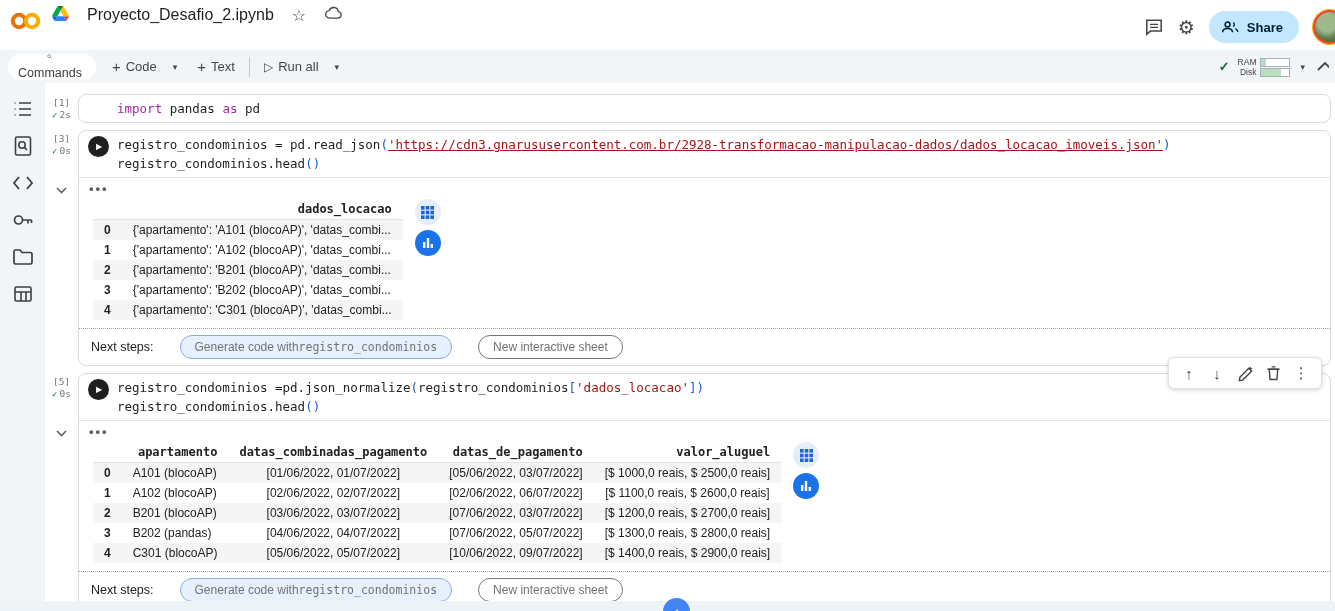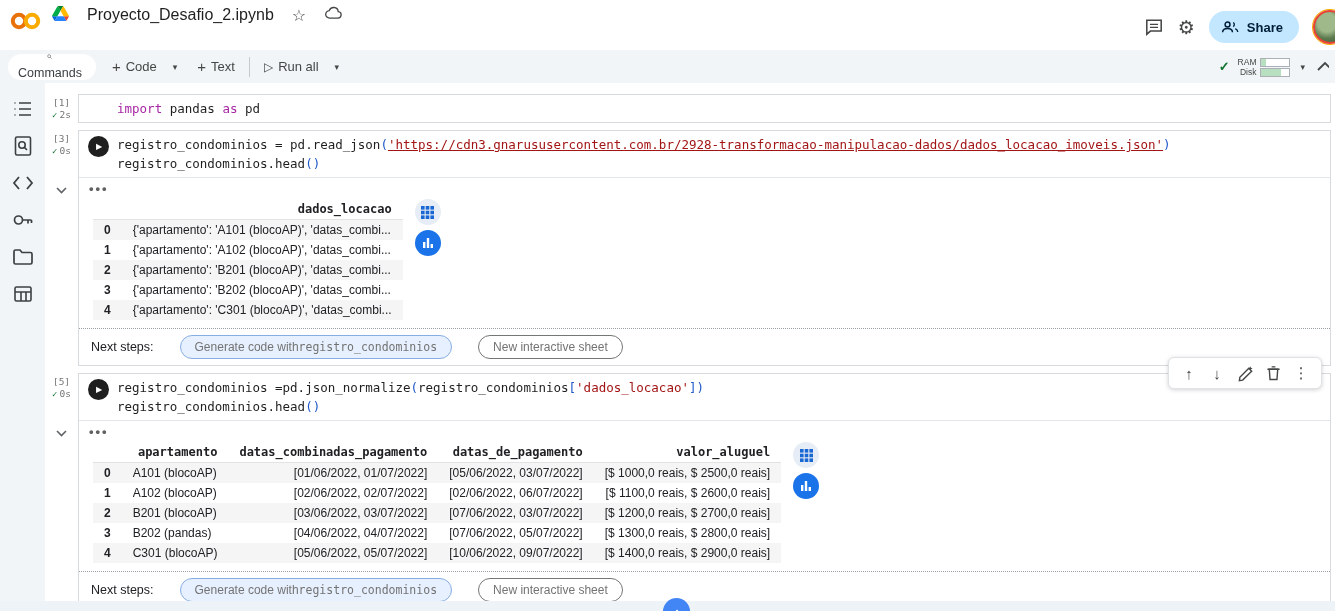--- a/index.html
+++ b/index.html
@@ -48,21 +48,21 @@
   .side-icon { width:30px; height:26px; display:flex; align-items:center; justify-content:center;
     background:none; border:none; cursor:pointer; color:#3c4043; }
   .main { flex:1; background:#fff; padding:11px 4px 0 0; position:relative; overflow:hidden; }
   
   .cell { display:flex; margin-bottom:7px; }
   .gutter { width:33px; flex-shrink:0; display:flex; flex-direction:column; align-items:center;
     font-family:"DejaVu Sans Mono", monospace; font-size:9.5px; color:#757575; padding-top:3px; }
   .exec-status { display:flex; align-items:center; gap:2px; margin-top:1px; }
   .exec-status .check { font-size:9px; }
   .collapse-btn { margin-top:26px; background:none; border:none; cursor:pointer; color:#5f6368; }
-  .cellbody { flex:1; min-width:0; border:1px solid #d7dbde; border-radius:0; background:#fff; }
+  .cellbody { flex:1; min-width:0; border:1px solid #d7dbde; border-radius:8px; background:#fff; }
   .code-area { display:flex; padding:4px 0; }
   .code-area.with-sep { border-bottom:1px solid #e4e7e9; }
   .play-col { width:38px; flex-shrink:0; display:flex; justify-content:center; padding-top:1px; }
   .play-btn { width:21px; height:21px; border-radius:50%; background:#1f1f1f; color:#fff; border:none;
     font-size:8px; display:flex; align-items:center; justify-content:center; padding-left:2px; cursor:pointer; }
   .code-lines { font-family:"DejaVu Sans Mono", monospace; font-size:12.5px; line-height:19px; color:#1f1f1f;
     white-space:pre; overflow:hidden; flex:1; cursor:text; }
   .cl-kw { color:#a626a4; }
   .cl-str { color:#a31515; }
   .cl-link { text-decoration:underline; cursor:pointer; }
@@ -72,21 +72,21 @@
   .output { padding:4px 0 8px 10px; }
   .out-menu { background:none; border:none; color:#616161; font-weight:bold; letter-spacing:2px;
     font-size:13px; line-height:14px; cursor:pointer; display:block; margin-bottom:3px; }
   .out-flex { display:flex; align-items:flex-start; gap:12px; padding-left:4px; }
   .df { border-collapse:collapse; font-size:12px; color:#202124; }
   .df thead th { font-family:"DejaVu Sans Mono", monospace; font-weight:bold; text-align:right;
     padding:2px 11px; border-bottom:1px solid #e3e3e3; line-height:16px; }
   .df td, .df tbody th { padding:2px 11px; line-height:16px; }
   .df tbody th { font-weight:bold; text-align:right; }
   .df tbody tr:nth-child(odd) { background:#f5f5f5; }
-  .df td { text-align:right; }
+  .df td { text-align:center; }
   .df td:first-of-type { text-align:left; }
   .out-btns { display:flex; flex-direction:column; gap:5px; }
   .tbl-btn { width:26px; height:26px; border-radius:50%; border:none; cursor:pointer;
     display:flex; align-items:center; justify-content:center; }
   .tbl-btn.grid { background:#e7edf6; }
   .tbl-btn.chart { background:#1a73e8; }
   
   .next-steps { border-top:1px dotted #9aa0a6; padding:6px 12px; display:flex; align-items:center; gap:26px; }
   .ns-label { font-size:12.5px; color:#202124; }
   .ns-btn { height:24px; border-radius:13px; border:1px solid #747775; background:#fff; color:#737373;

